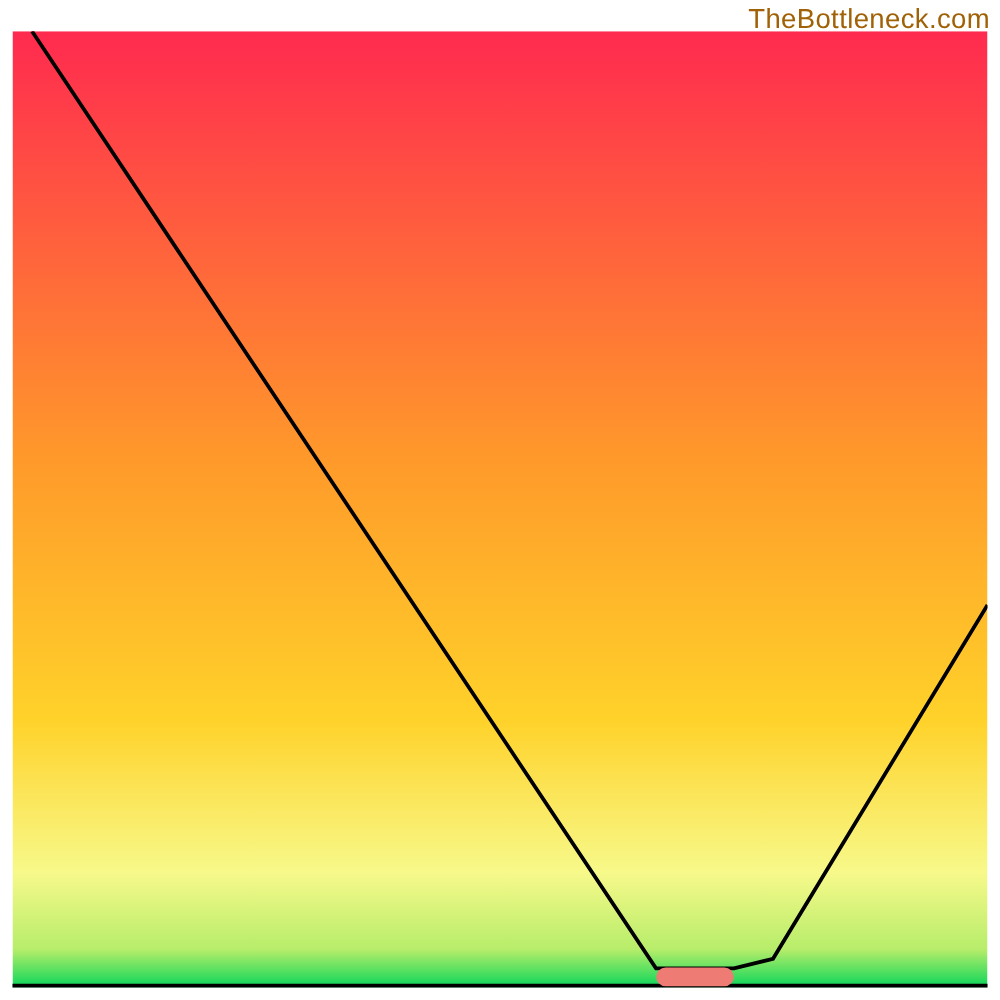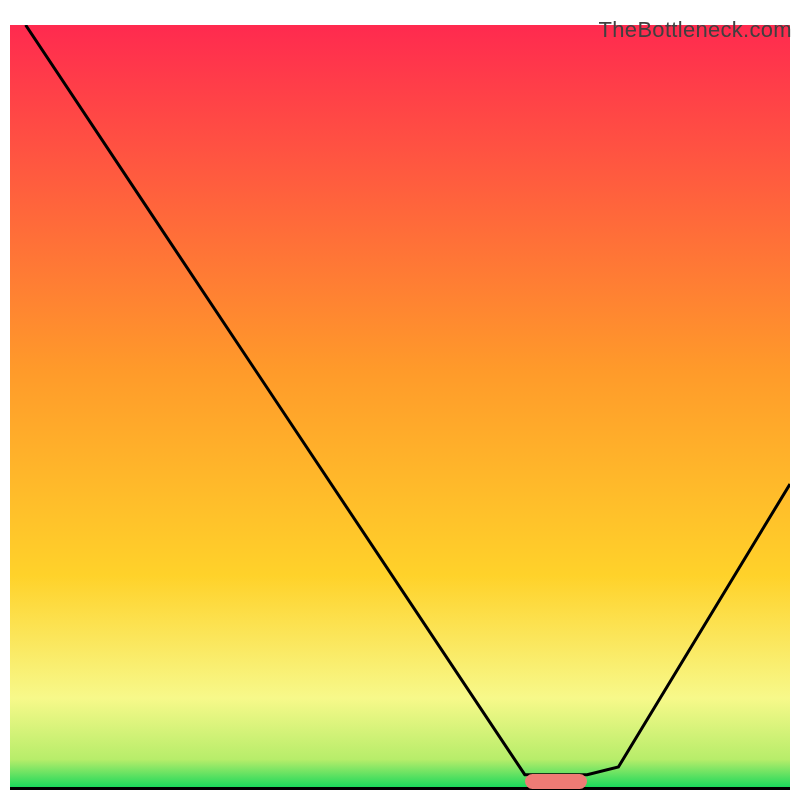--- a/index.html
+++ b/index.html
@@ -14,25 +14,24 @@
   .container {
     position: relative;
     width: 800px;
     height: 800px;
   }
   .watermark {
     position: absolute;
     top: 2px;
     right: 8px;
     font-size: 22px;
-    color: #404040;
+    color: #a16207;
     font-weight: 500;
     letter-spacing: 0.3px;
     z-index: 10;
-    margin-top: 15px;
   }
   .plot {
     position: absolute;
     left: 10px;
     top: 25px;
     width: 780px;
     height: 765px;
   }
   .plot-bg {
     position: absolute;

